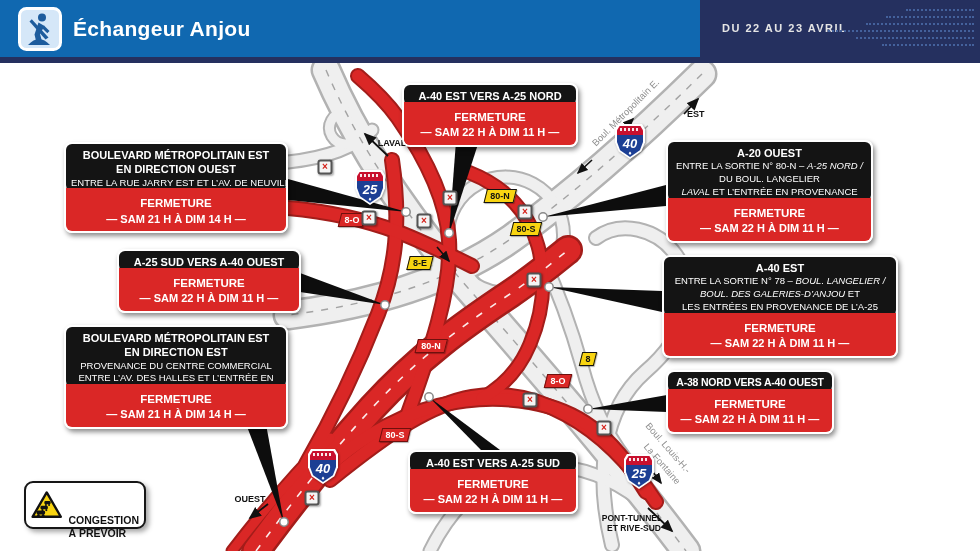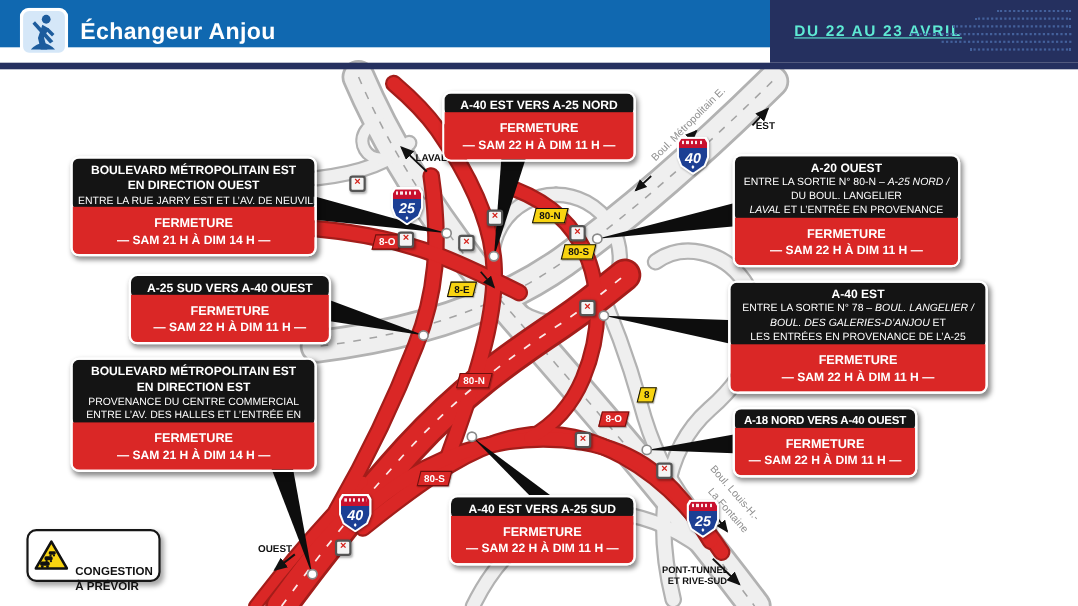--- a/index.html
+++ b/index.html
@@ -1,31 +1,31 @@
 <!DOCTYPE html>
 <html><head>
 <meta charset="utf-8">
 <style>
   * { margin:0; padding:0; box-sizing:border-box; }
   html,body { width:980px; height:551px; overflow:hidden; background:#fff;
     font-family:"Liberation Sans", sans-serif; }
   .page { position:relative; width:980px; height:551px; }
 
   
-  .header { position:absolute; left:0; top:0; width:980px; height:43px;
+  .header { position:absolute; left:0; top:0; width:980px; height:57px;
     background:#1068b0; z-index:10; }
   .header-strip { position:absolute; left:0; top:57px; width:980px; height:6px;
     background:#25305f; z-index:10; }
   .header-right { position:absolute; right:0; top:0; width:280px; height:57px;
     background:#25305f; }
   .worker-badge { position:absolute; left:18px; top:7px; width:44px; height:44px; }
   .page-title { position:absolute; left:73px; top:0; height:57px; line-height:57px;
     color:#fff; font-size:21px; font-weight:bold; letter-spacing:.3px; }
   .date-label { position:absolute; left:722px; top:0; height:57px; line-height:57px;
-    color:#5eead4; font-size:14px; font-weight:bold; letter-spacing:1.5px;text-decoration:underline; }
+    color:#e5e5e5; font-size:11px; font-weight:bold; letter-spacing:1.5px; }
   .dots { position:absolute; right:6px; top:9px; display:flex; flex-direction:column;
     align-items:flex-end; gap:5px; }
   .dots i { display:block; border-top:2px dotted #44619c; height:0; }
   .dots i:nth-child(1){width:68px}.dots i:nth-child(2){width:88px}
   .dots i:nth-child(3){width:108px}.dots i:nth-child(4){width:146px}
   .dots i:nth-child(5){width:118px}.dots i:nth-child(6){width:92px}
 
   
   .mapsvg { position:absolute; left:0; top:0; z-index:1; }
 
@@ -295,21 +295,21 @@
       <div class="co-detail">LES ENTRÉES EN PROVENANCE DE L’A-25</div>
     </div>
     <div class="co-red">
       <div class="co-ferm">FERMETURE</div>
       <div class="co-time">— SAM 22 H À DIM 11 H —</div>
     </div>
   </div>
 
   <div class="callout c7">
     <div class="co-black">
-        <div class="co-title small">A-18 NORD VERS A-40 OUEST</div>
+        <div class="co-title small">A-38 NORD VERS A-40 OUEST</div>
       </div>
     <div class="co-red">
       <div class="co-ferm">FERMETURE</div>
       <div class="co-time">— SAM 22 H À DIM 11 H —</div>
     </div>
   </div>
 
   <div class="callout c8">
     <div class="co-black">
         <div class="co-title">A-40 EST VERS A-25 SUD</div>

